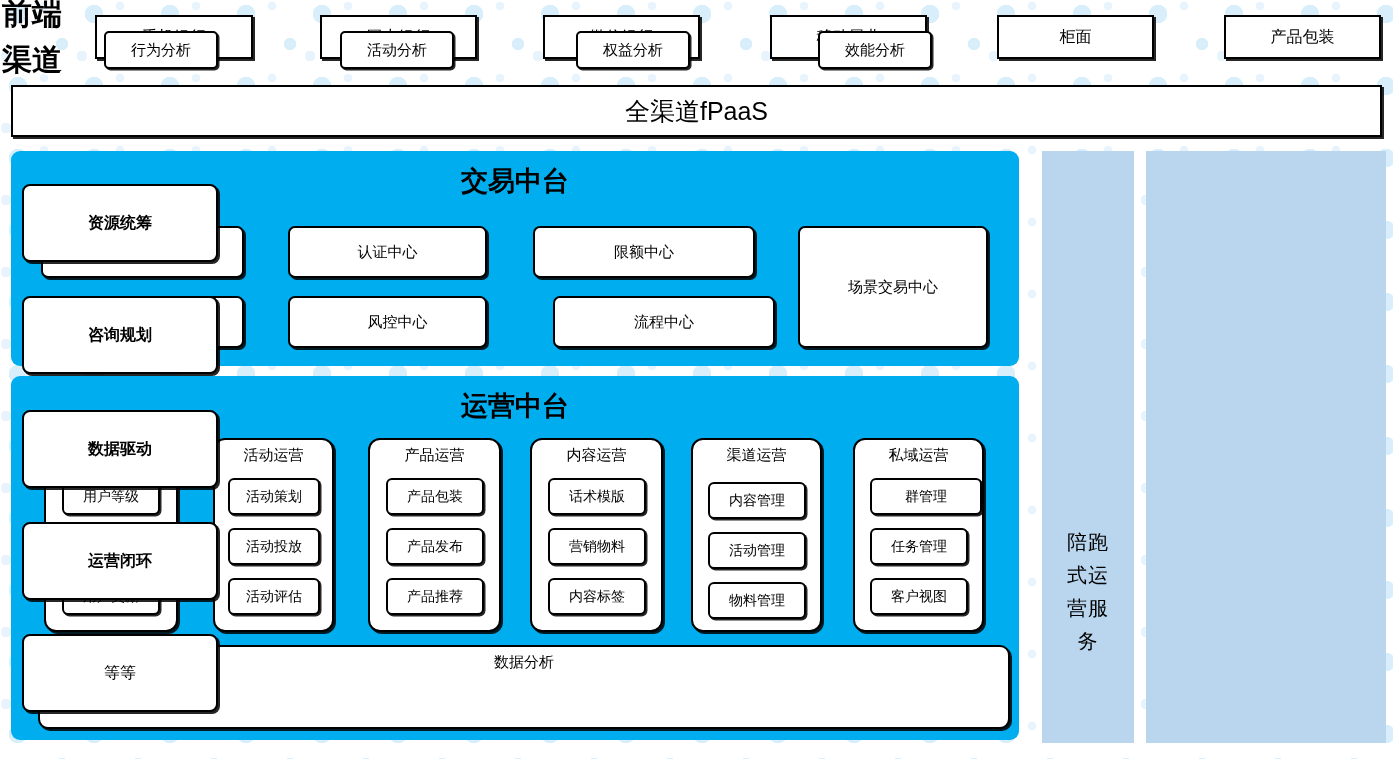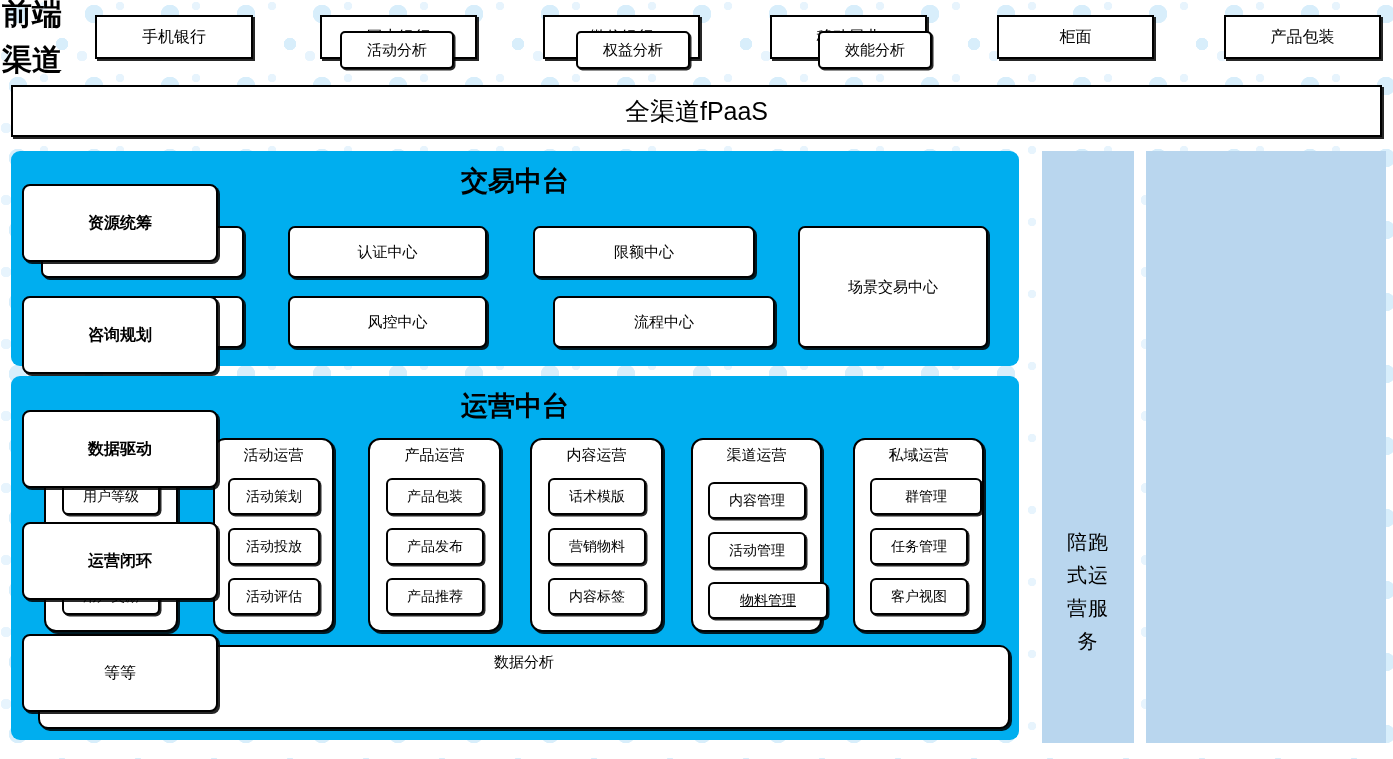--- a/index.html
+++ b/index.html
@@ -270,32 +270,33 @@
   </div>
   <div class="op-item" style="left:548px; top:478px; width:98px; height:37px;">话术模版</div>
   <div class="op-item" style="left:548px; top:528px; width:98px; height:37px;">营销物料</div>
   <div class="op-item" style="left:548px; top:578px; width:98px; height:37px;">内容标签</div>
 
   <div class="op-group" style="left:691px; top:438px; width:131px; height:194px;">
     <div class="op-group-title">渠道运营</div>
   </div>
   <div class="op-item" style="left:708px; top:482px; width:98px; height:37px;">内容管理</div>
   <div class="op-item" style="left:708px; top:532px; width:98px; height:37px;">活动管理</div>
-  <div class="op-item" style="left:708px; top:582px; width:120px; height:37px;text-decoration:underline;">物料管理</div>
+  <div class="op-item" style="left:708px; top:582px; width:98px; height:37px;">物料管理</div>
 
   <div class="op-group" style="left:853px; top:438px; width:131px; height:194px;">
     <div class="op-group-title">私域运营</div>
   </div>
   <div class="op-item" style="left:870px; top:478px; width:112px; height:37px;">群管理</div>
   <div class="op-item" style="left:870px; top:528px; width:98px; height:37px;">任务管理</div>
   <div class="op-item" style="left:870px; top:578px; width:98px; height:37px;font-family:Liberation Serif, serif;">客户视图</div>
 
   <div class="analysis-card">
     <div class="analysis-title">数据分析</div>
   </div>
+  <div class="analysis-item" style="left:104px;">行为分析</div>
   <div class="analysis-item" style="left:340px;">活动分析</div>
   <div class="analysis-item" style="left:576px;">权益分析</div>
   <div class="analysis-item" style="left:818px;">效能分析</div>
 
   <div class="lightblue-panel" style="left:1042px; top:151px; width:92px; height:592px;">
     <div class="service-vertical" style="top:375px;">
       <div>陪跑</div>
       <div>式运</div>
       <div>营服</div>
       <div>务</div>

